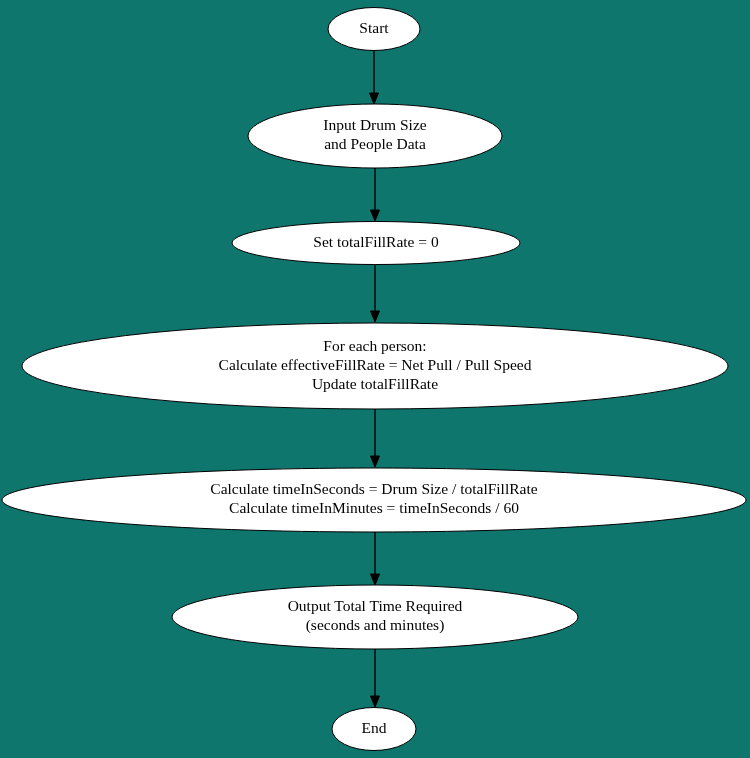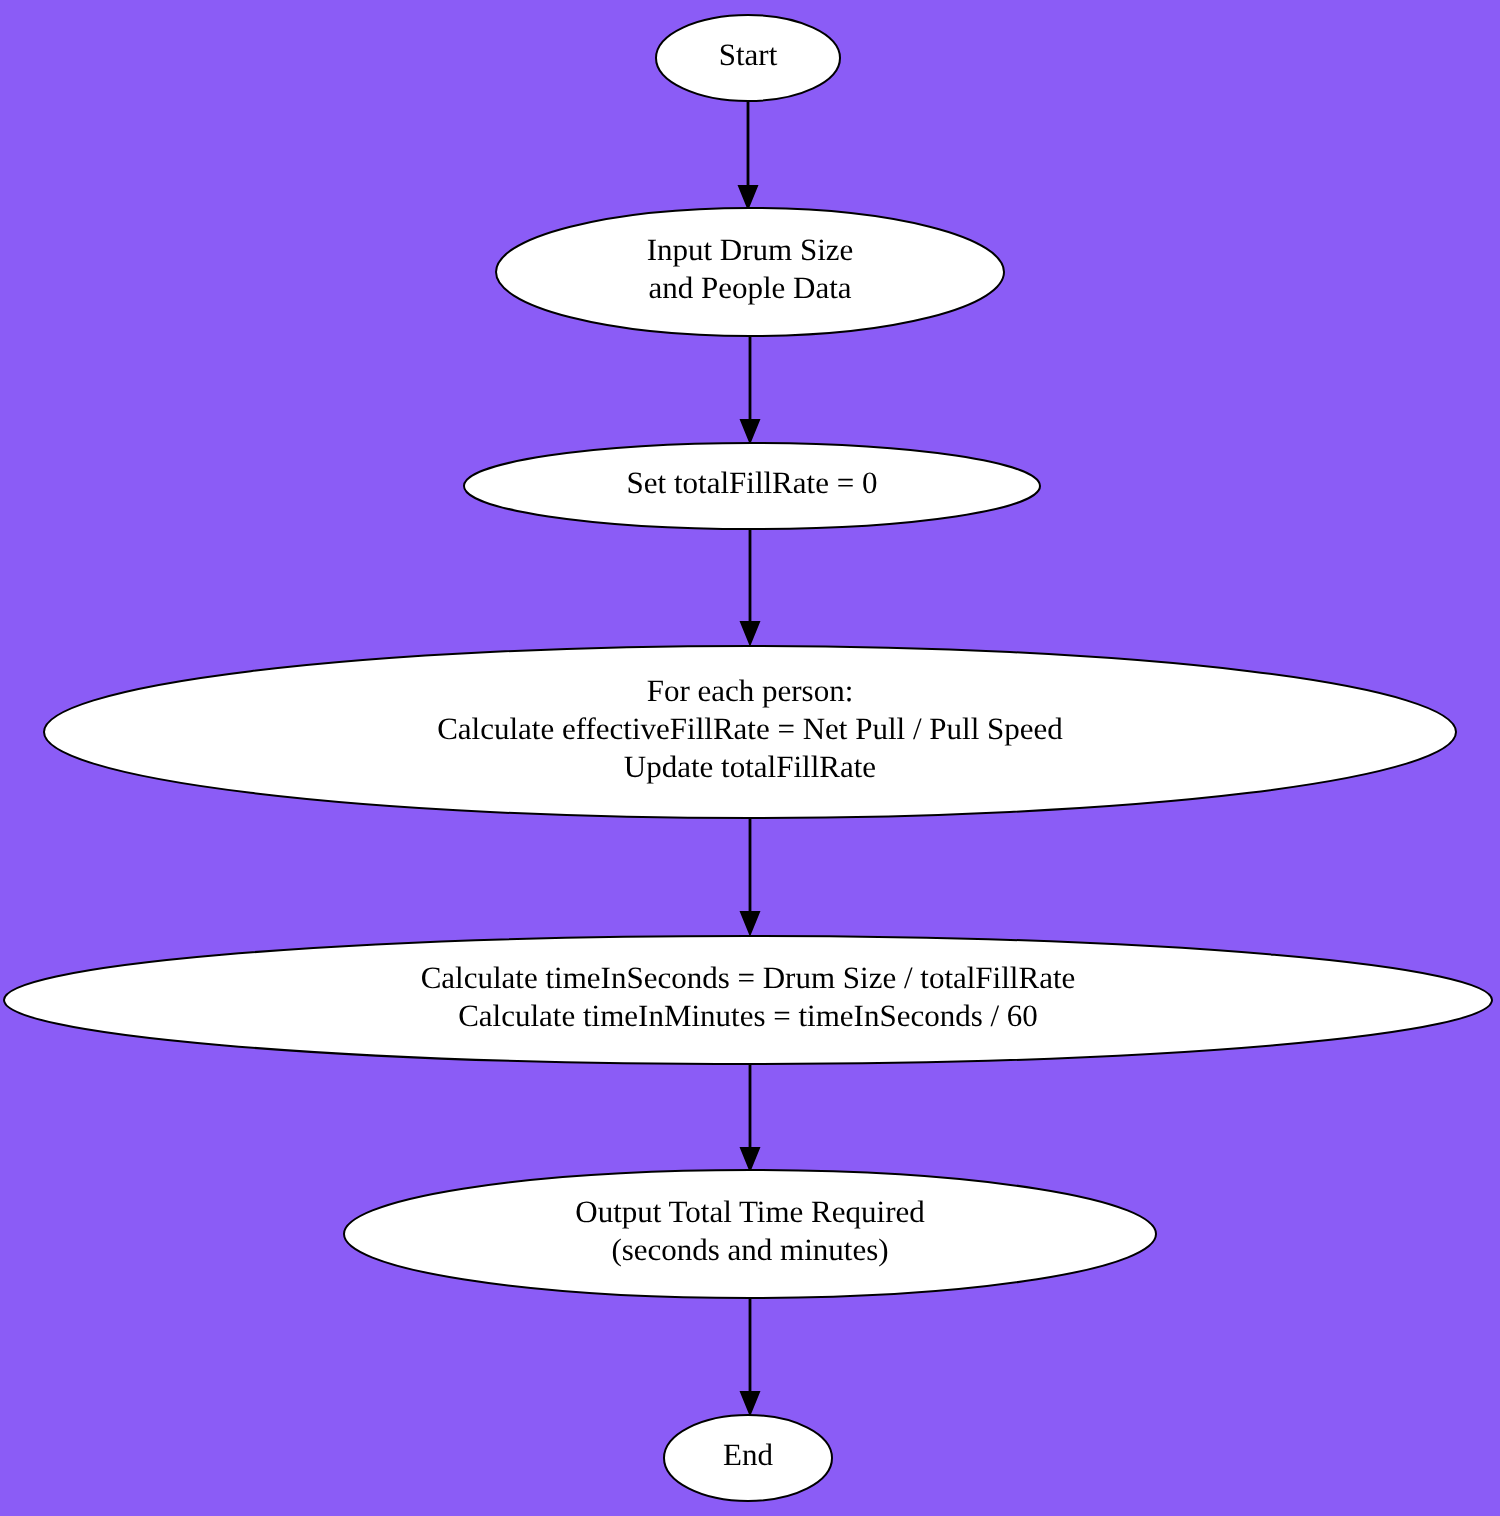--- a/index.html
+++ b/index.html
@@ -8,21 +8,21 @@
     padding: 0;
     background: #ffffff;
   }
   body {
     font-family: "Liberation Serif", serif;
   }
   #canvas {
     position: relative;
     width: 750px;
     height: 758px;
-    background: #8b5cf6;
+    background: #0f766e;
     overflow: hidden;
   }
   #flow-svg {
     position: absolute;
     left: 0;
     top: 0;
     width: 750px;
     height: 758px;
     display: block;
   }

